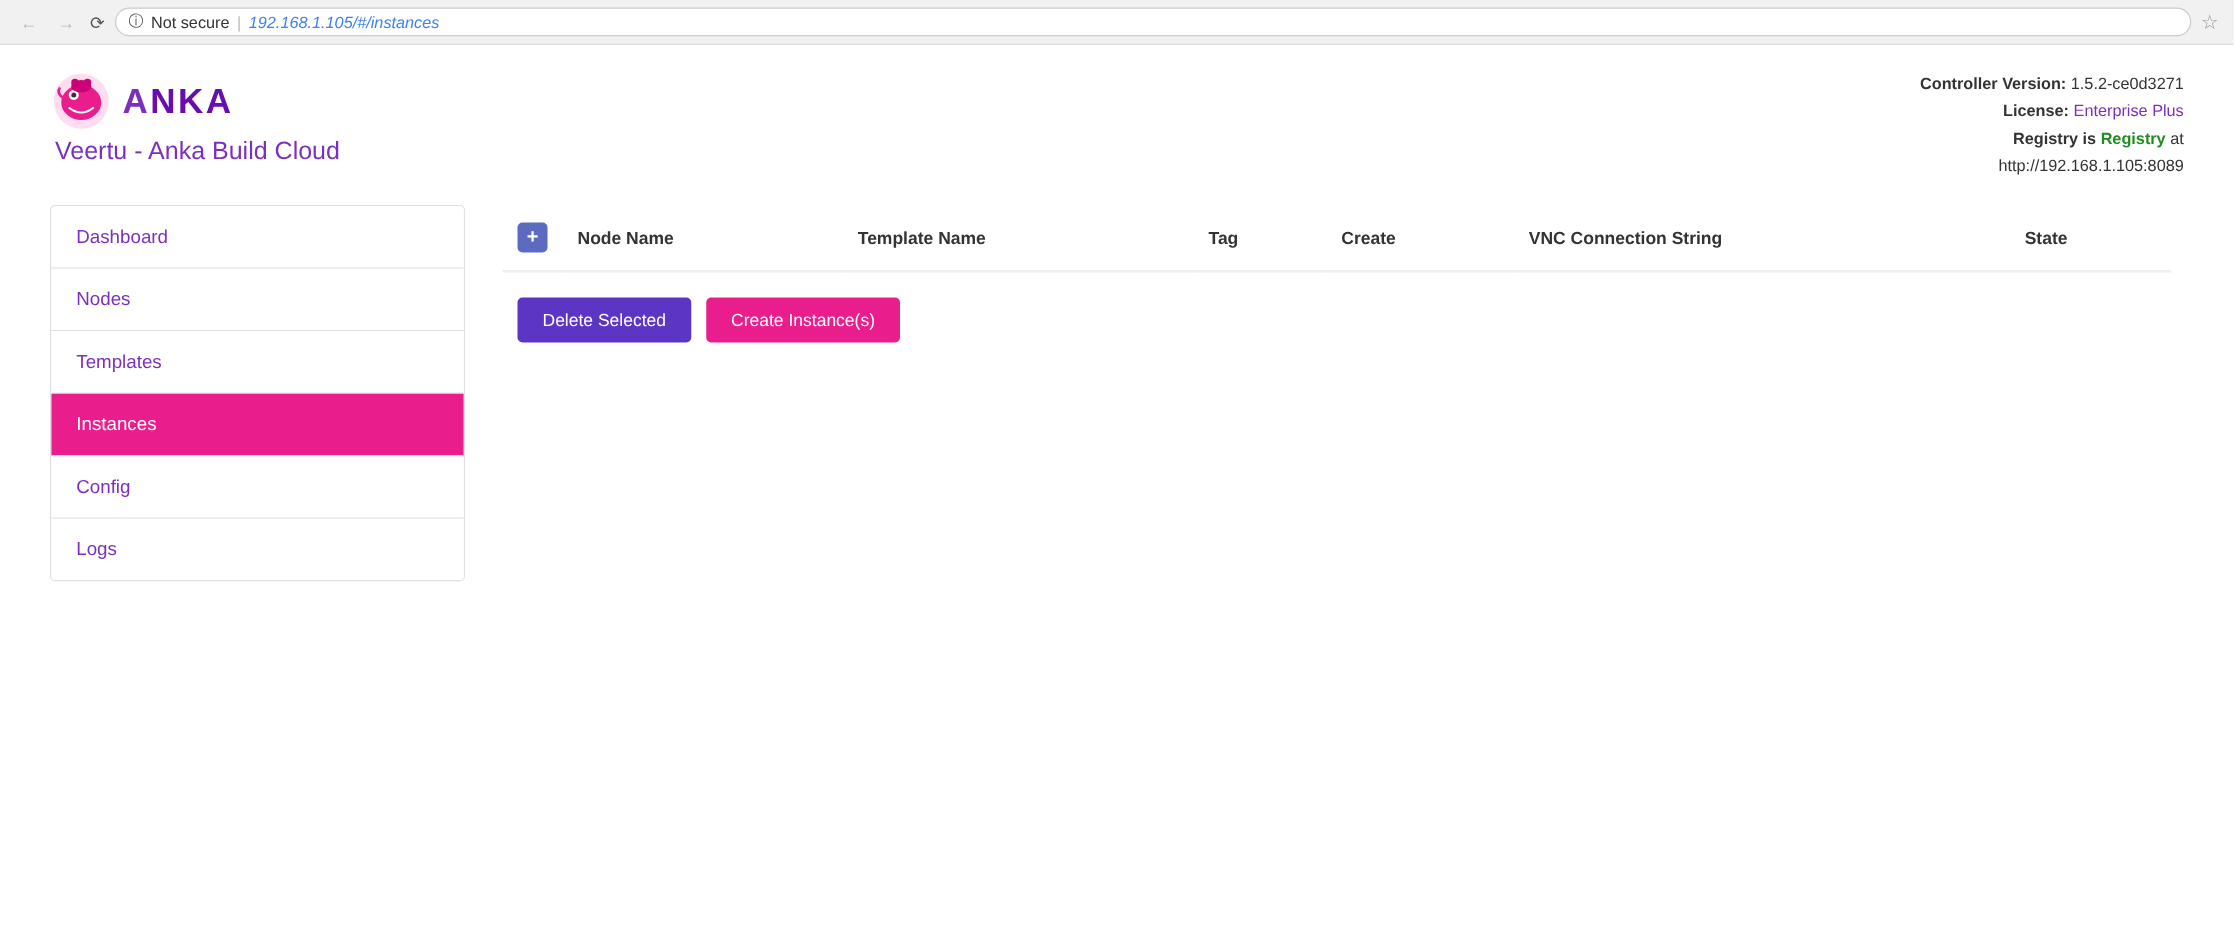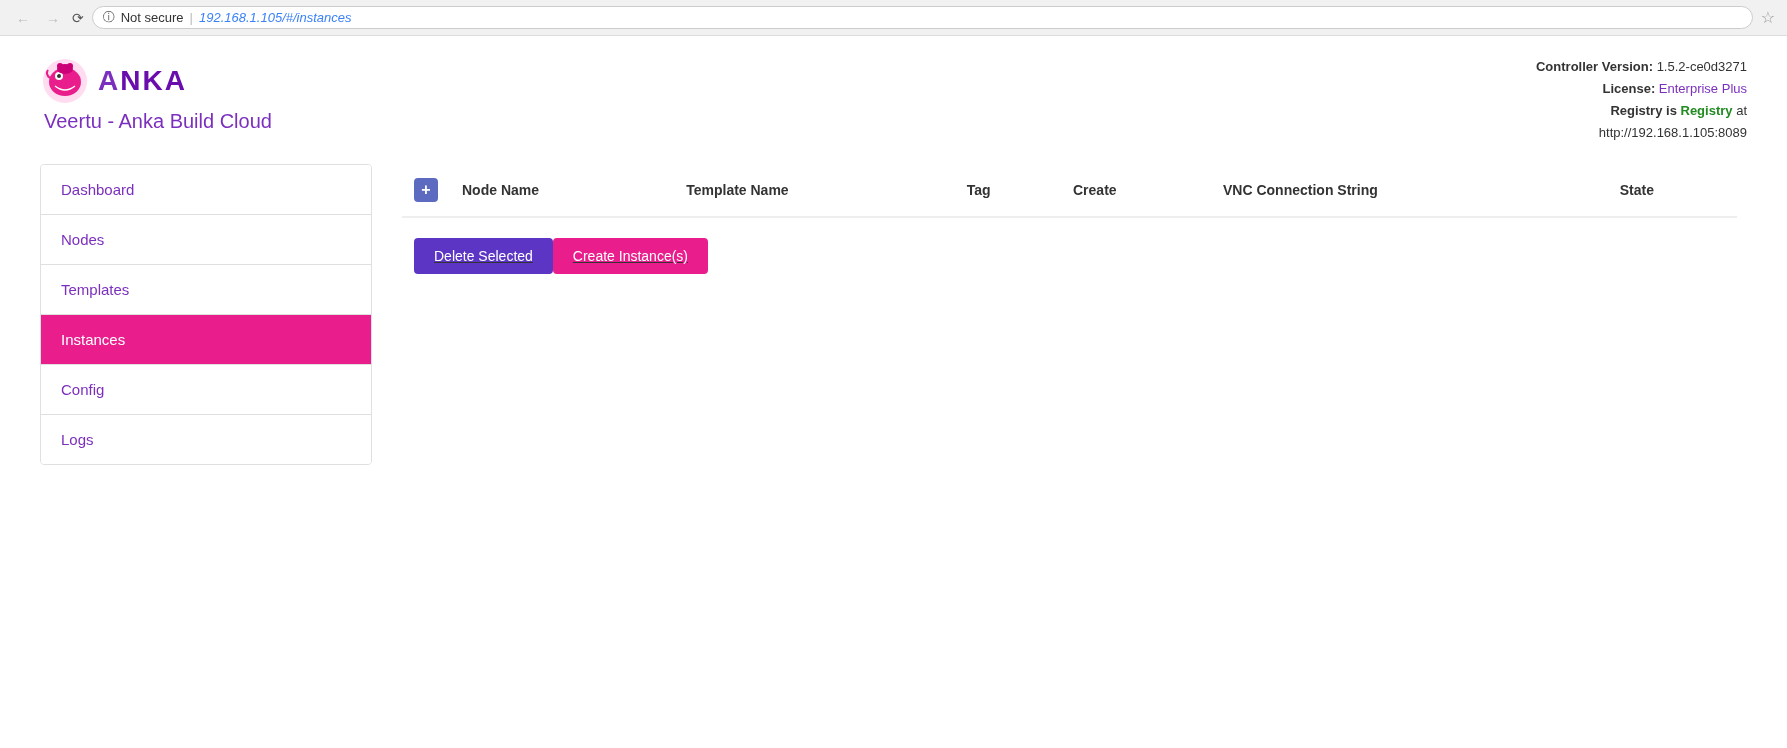--- a/index.html
+++ b/index.html
@@ -144,22 +144,22 @@
       cursor: pointer;
       display: flex;
       align-items: center;
       justify-content: center;
       font-weight: bold;
     }
 
     
     .action-buttons {
       display: flex;
+      gap: 12px;
       padding: 20px 12px;
-      text-decoration: underline;
     }
     .btn-delete {
       background: #5c35c4;
       color: #fff;
       border: none;
       border-radius: 4px;
       padding: 10px 20px;
       font-size: 14px;
       cursor: pointer;
       font-weight: 500;

